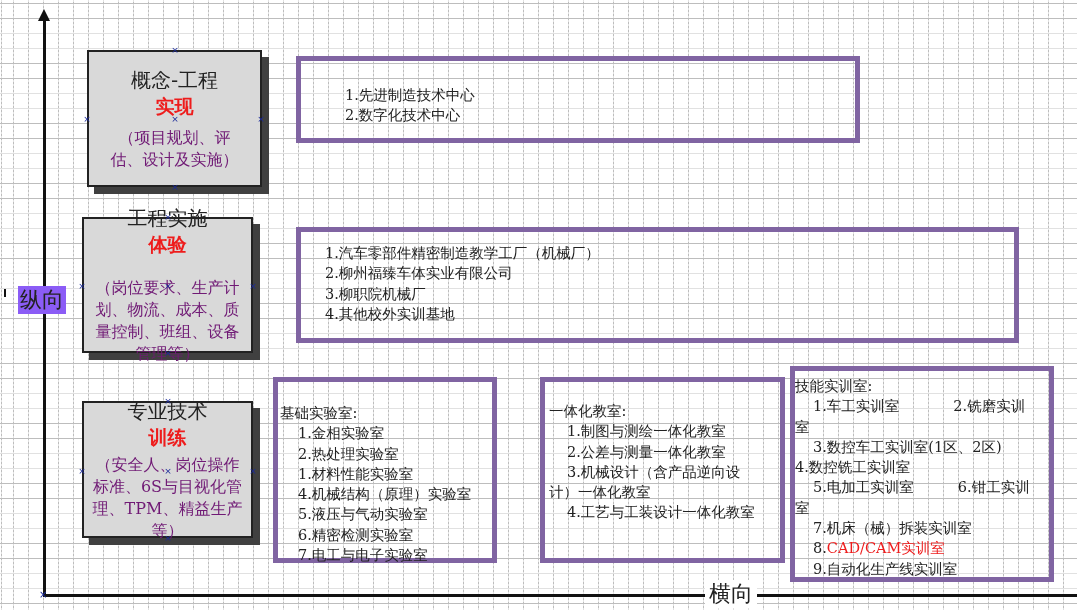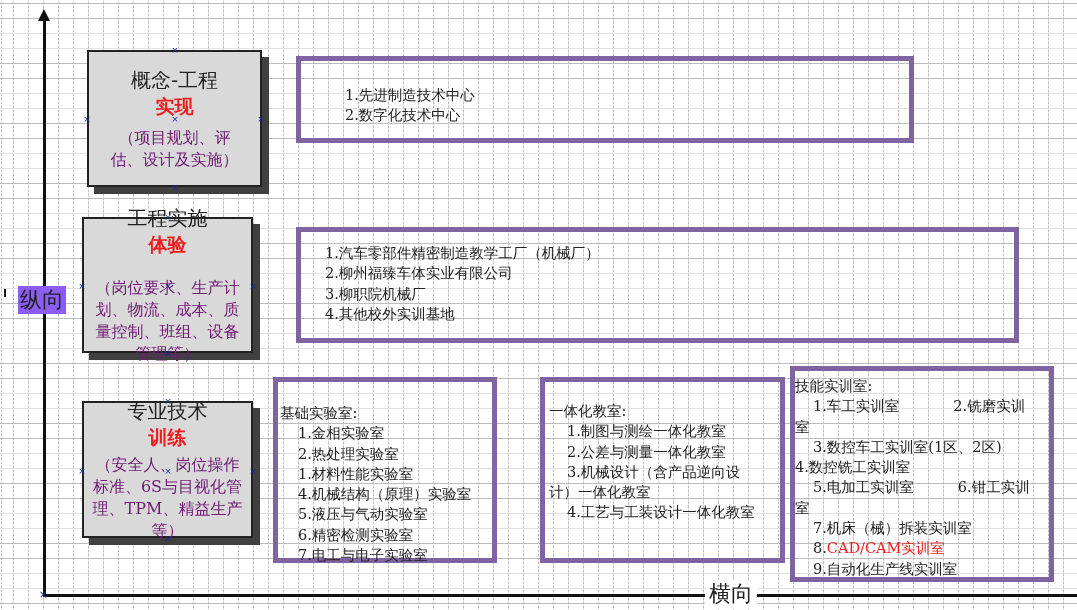--- a/index.html
+++ b/index.html
@@ -90,21 +90,21 @@
   <span class="level-title">专业技术</span>
   <span class="level-sub">训练</span>
   <span class="level-desc" style="margin-top:4px; padding:0 8px;">（安全人、岗位操作标准、6S与目视化管理、TPM、精益生产等）</span>
   <span class="handle" style="left:80px; top:-6px;">×</span>
   <span class="handle" style="left:-6px; top:64px;">×</span>
   <span class="handle" style="left:80px; top:64px;">×</span>
   <span class="handle" style="left:165px; top:64px;">×</span>
   <span class="handle" style="left:80px; top:131px;">×</span>
 </div>
 
-<div class="content-box" style="left:296px; top:56px; width:618px; height:87px; padding:24px 0 0 44px;">
+<div class="content-box" style="left:296px; top:56px; width:564px; height:87px; padding:24px 0 0 44px;">
   <span class="item">1.先进制造技术中心</span>
   <span class="item">2.数字化技术中心</span>
 </div>
 
 <div class="content-box" style="left:296px; top:227px; width:723px; height:116px; padding:11px 0 0 24px;">
   <span class="item">1.汽车零部件精密制造教学工厂（机械厂）</span>
   <span class="item">2.柳州福臻车体实业有限公司</span>
   <span class="item">3.柳职院机械厂</span>
   <span class="item">4.其他校外实训基地</span>
 </div>

